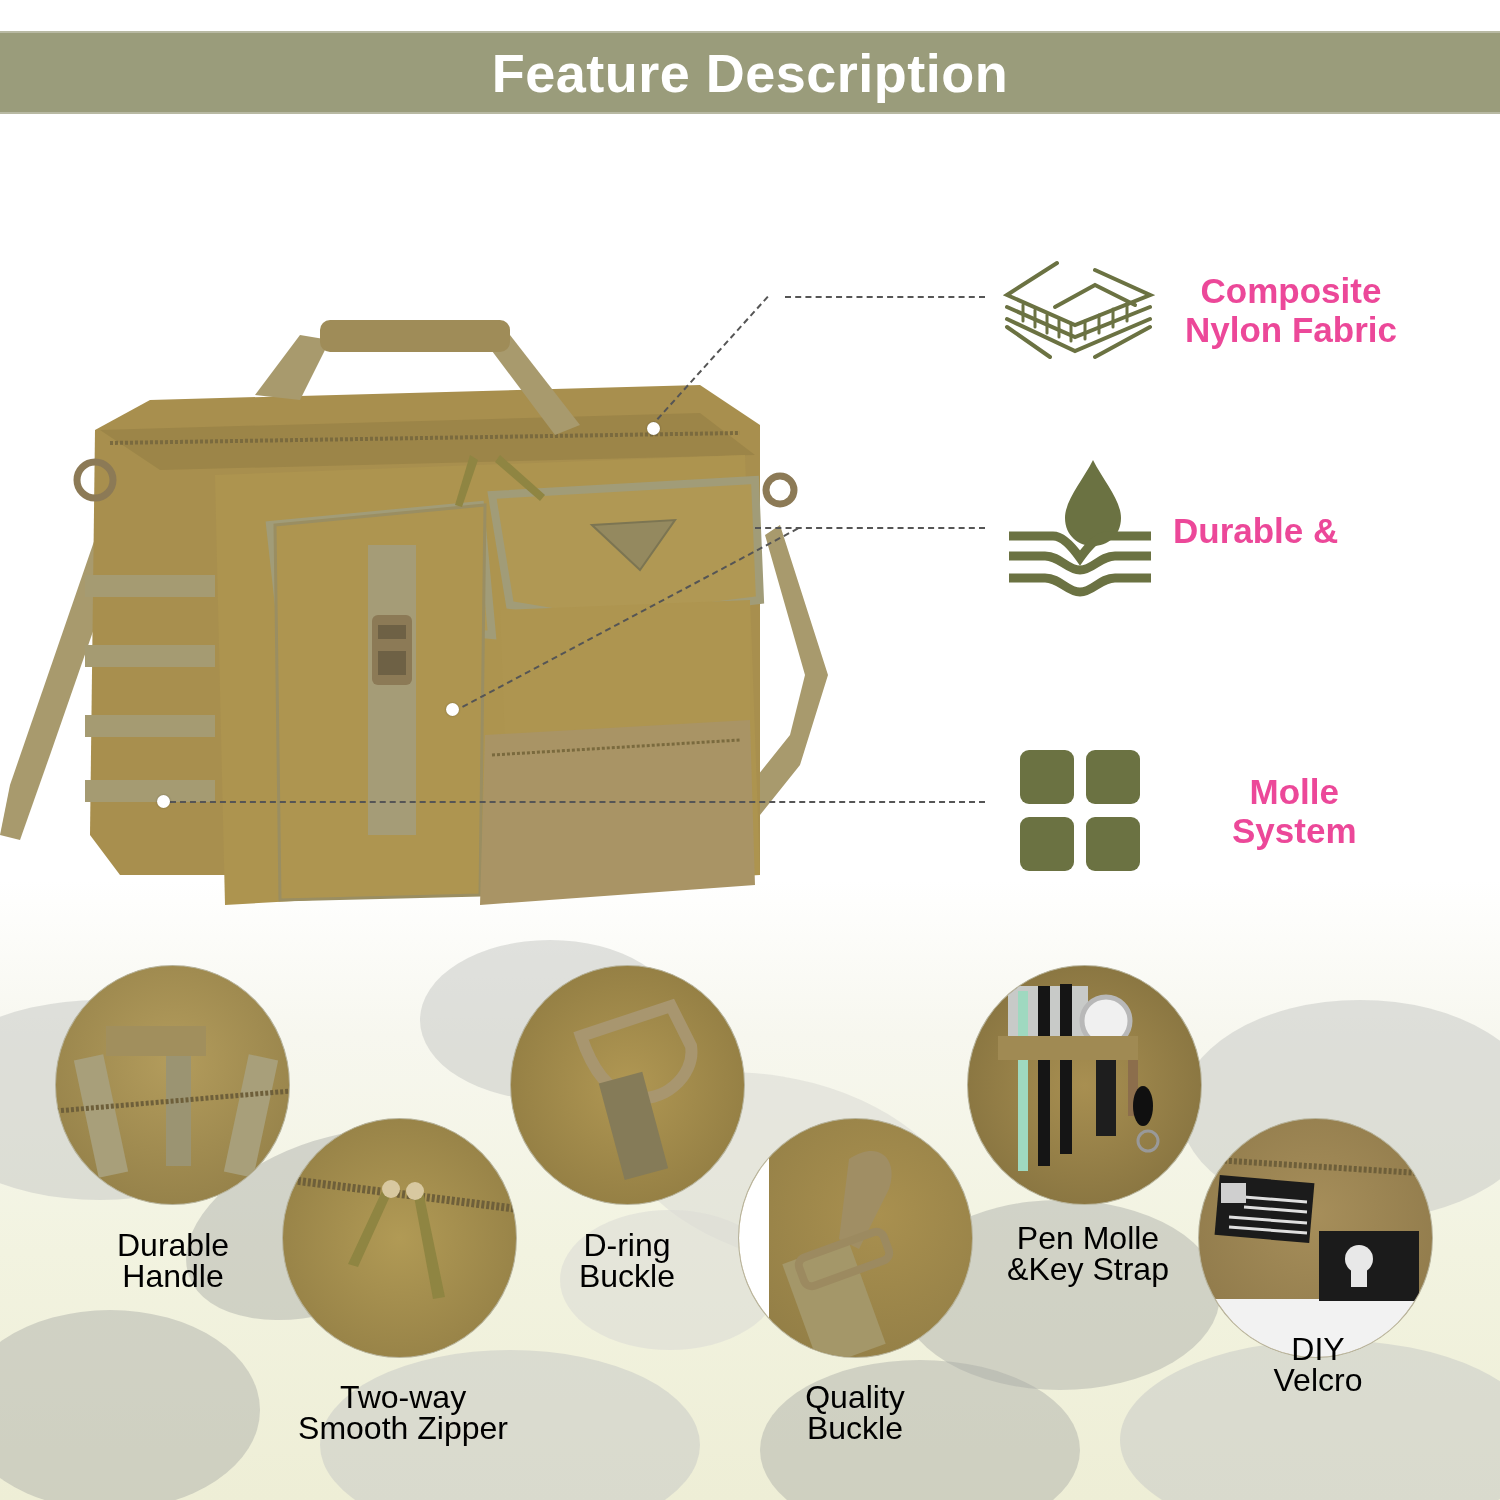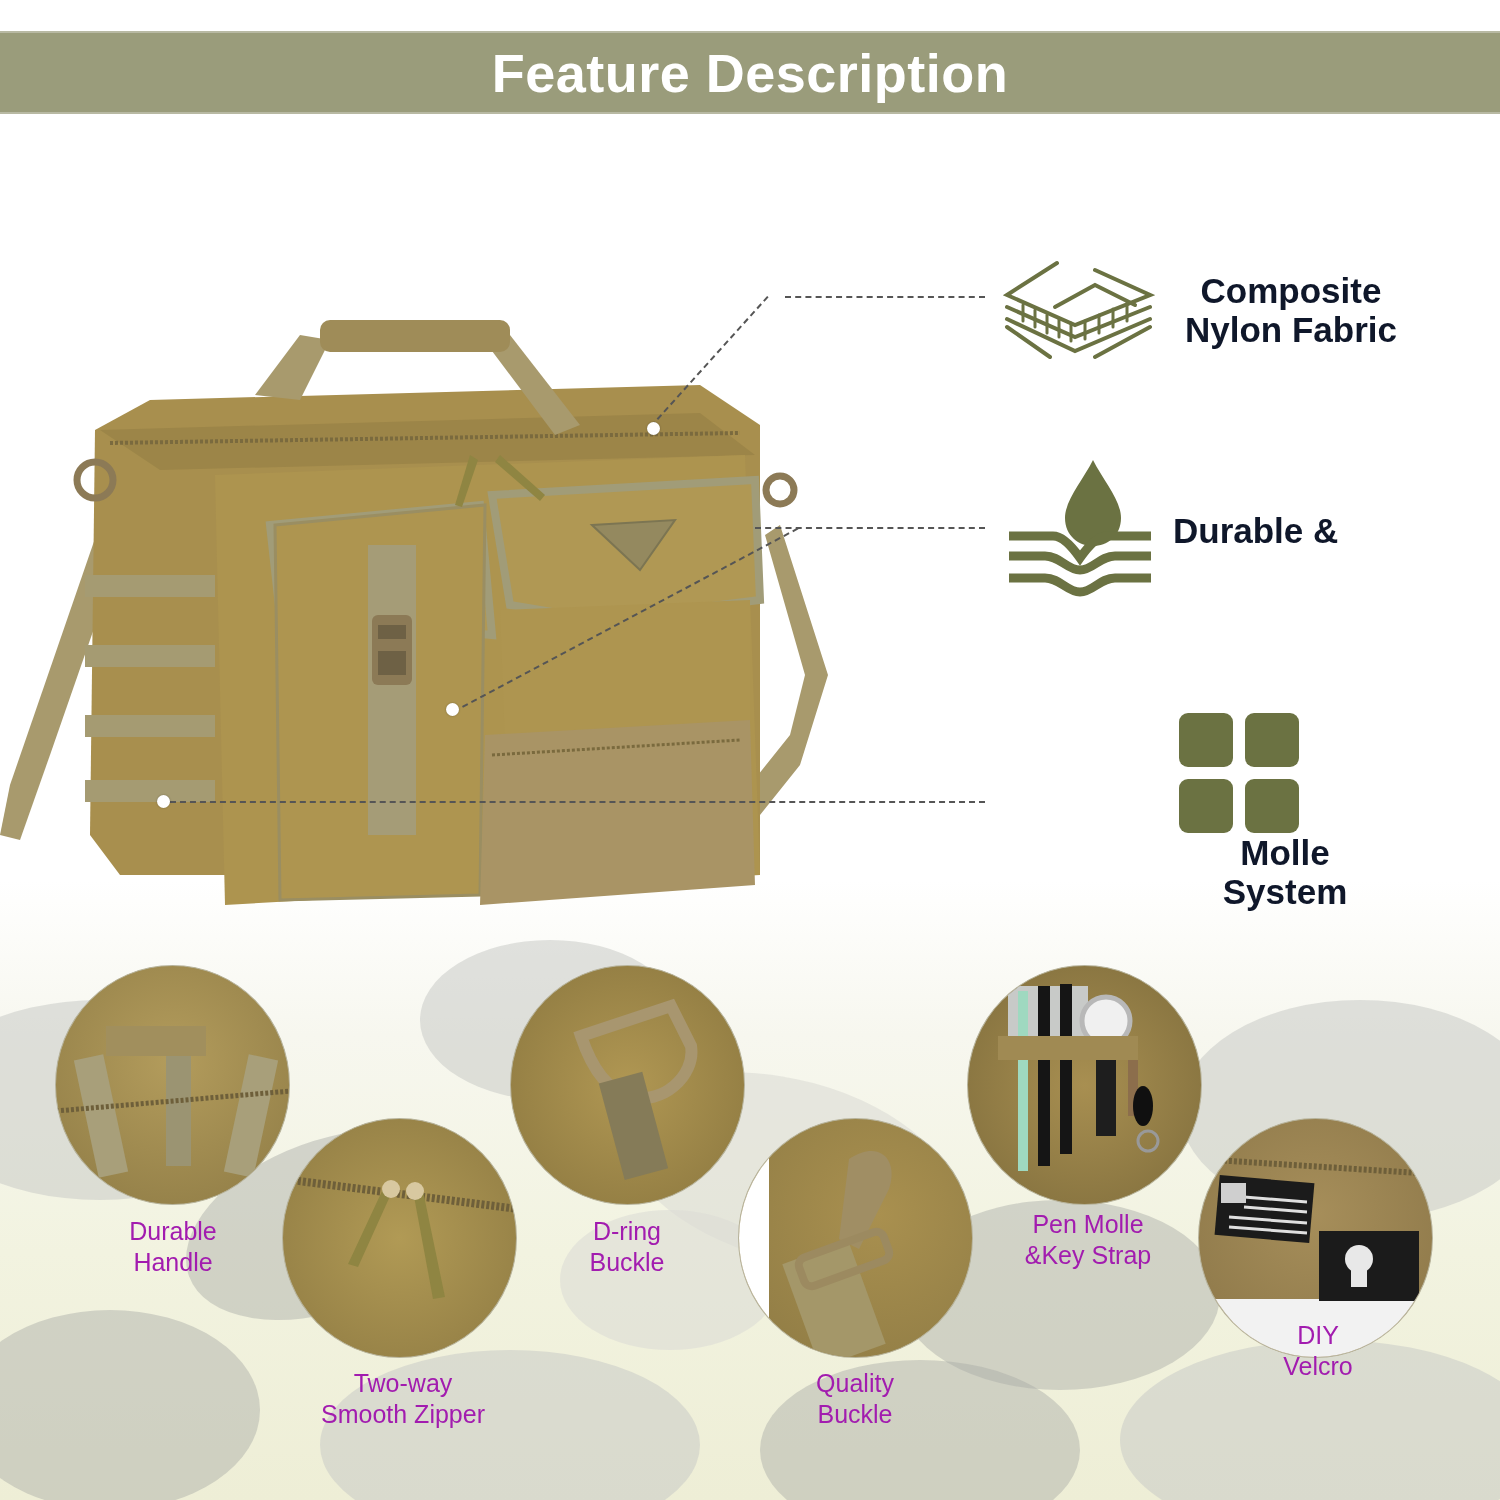--- a/index.html
+++ b/index.html
@@ -9,25 +9,25 @@
     border-top:2px solid #b8b9a3;border-bottom:2px solid #b8b9a3;display:flex;align-items:center;justify-content:center;}
   .banner h1{color:#ffffff;font-weight:700;font-size:54px;letter-spacing:0.5px;}
   .camo{position:absolute;left:0;top:880px;width:1500px;height:620px;overflow:hidden;
     background:linear-gradient(180deg,#ffffff 0%,#f7f7ef 25%,#f2f3e0 60%,#eeeed6 100%);}
   .blob{position:absolute;border-radius:50%;background:#c9cbc6;opacity:.55;}
   .blob.d{background:#a9aba6;opacity:.45;}
   .blob.l{background:#dcdcd6;opacity:.6;}
   
   .bag{position:absolute;}
   .feature-row{position:absolute;display:flex;align-items:center;}
-  .feature-text{color:#0f172a;font-weight:700;font-size:35px;line-height:39px;text-align:center;}
+  .feature-text{color:#ec4899;font-weight:700;font-size:35px;line-height:39px;text-align:center;}
   .leader{position:absolute;border-top:2px dashed #555;height:0;}
   .dot{position:absolute;width:13px;height:13px;border-radius:50%;background:#fff;box-shadow:0 0 2px rgba(0,0,0,.3);}
   .circle{position:absolute;border-radius:50%;overflow:hidden;background:#a58c4c;border:1px solid #b7b39b;}
-  .cap{position:absolute;color:#a21caf;font-size:25px;line-height:31px;text-align:center;width:240px;}
+  .cap{position:absolute;color:#000000;font-size:32px;line-height:31px;text-align:center;width:240px;margin-top:14px;}
 </style>
 </head>
 <body>
 
 <div class="banner">
   <h1>Feature Description</h1>
 </div>
 
 <div class="camo">
   <div class="blob" style="left:-80px;top:120px;width:360px;height:200px;"></div>
@@ -138,21 +138,21 @@
       <path d="M4,76 L48,76 C58,76 68,88 75,98 C82,88 92,76 102,76 L146,76" fill="none" stroke="#6b7242" stroke-width="9"></path>
       <path d="M4,96 L40,96 C55,96 62,110 75,110 C88,110 95,96 110,96 L146,96" fill="none" stroke="#6b7242" stroke-width="9"></path>
       <path d="M4,118 L40,118 C55,118 62,132 75,132 C88,132 95,118 110,118 L146,118" fill="none" stroke="#6b7242" stroke-width="9"></path>
     </svg>
   </span>
   <div class="feature-text" style="margin-left:18px;">
     <div>Durable &amp;</div>
   </div>
 </div>
 
-<div class="feature-row" style="left:1020px;top:713px;width:440px;height:122px;flex-direction:column;">
+<div class="feature-row" style="left:1020px;top:750px;width:440px;height:122px;">
   <span style="width:122px;height:122px;display:grid;grid-template-columns:54px 54px;grid-gap:12px;">
     <i style="display:block;width:54px;height:54px;background:#6b7242;border-radius:9px;"></i>
     <i style="display:block;width:54px;height:54px;background:#6b7242;border-radius:9px;"></i>
     <i style="display:block;width:54px;height:54px;background:#6b7242;border-radius:9px;"></i>
     <i style="display:block;width:54px;height:54px;background:#6b7242;border-radius:9px;"></i>
   </span>
   <div class="feature-text" style="margin-left:90px;">
     <div>Molle</div>
     <div>System</div>
   </div>

